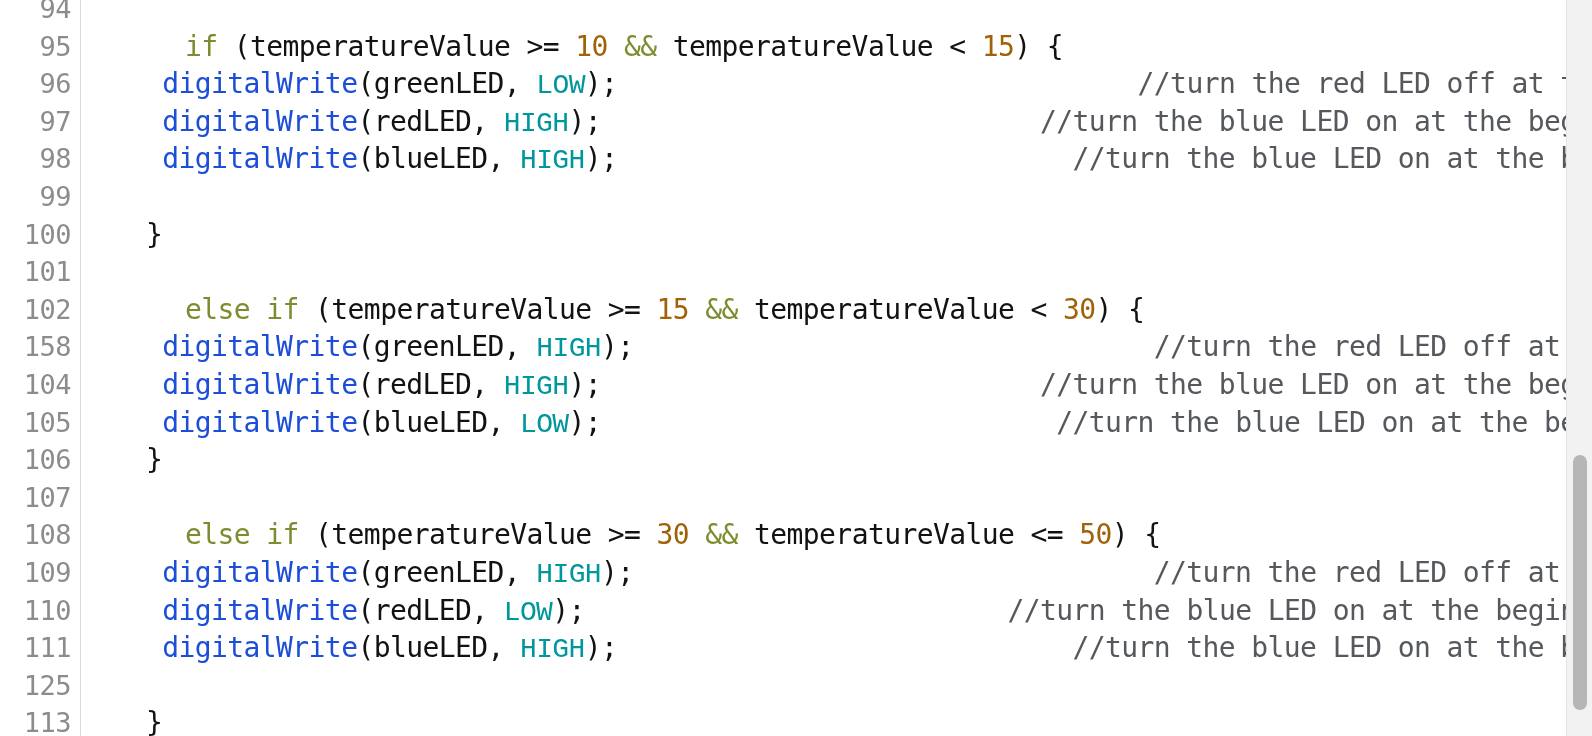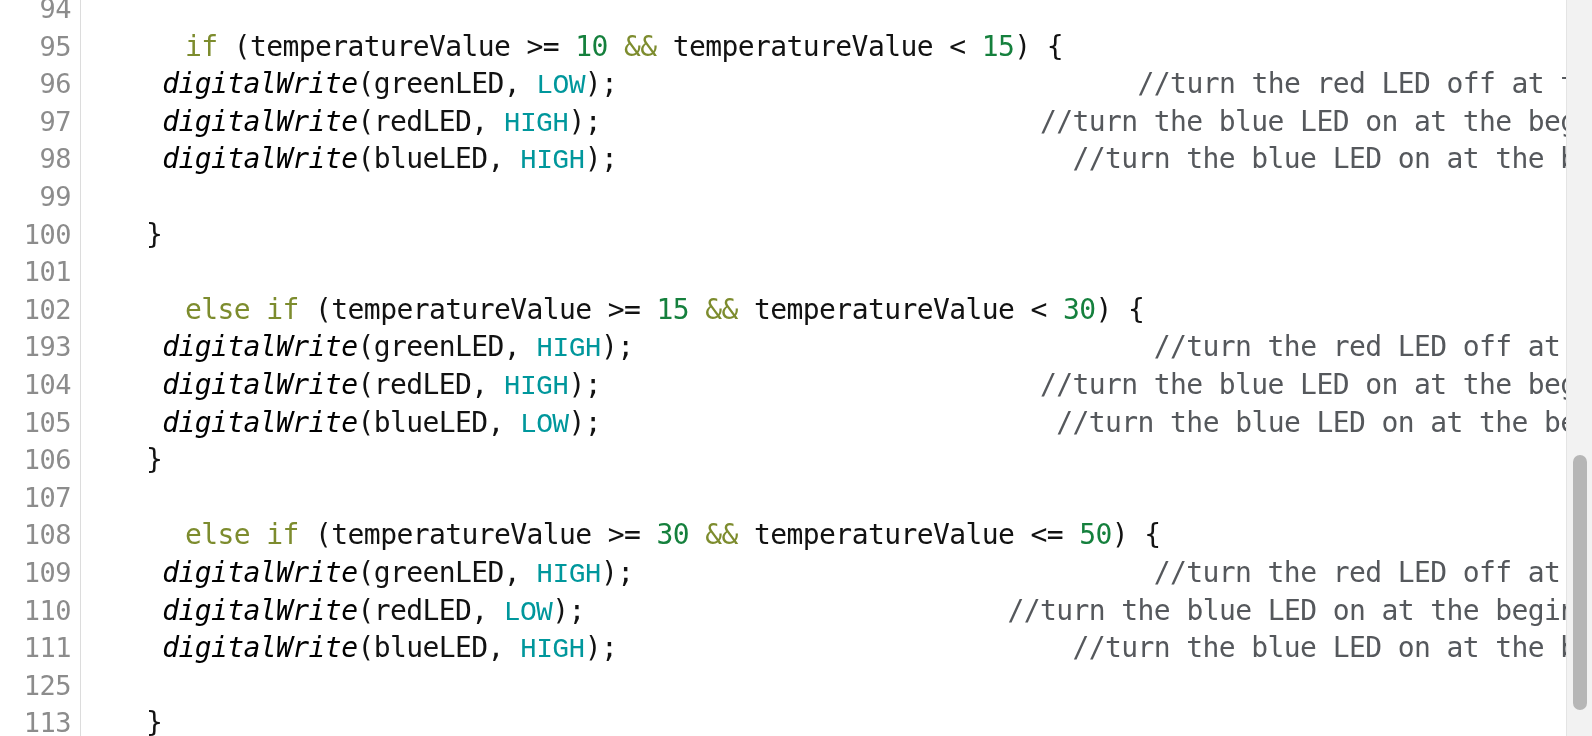--- a/index.html
+++ b/index.html
@@ -75,24 +75,24 @@
     font-size: 28px;
     white-space: pre;
     font-family: "DejaVu Sans Mono", "Liberation Mono", monospace;
     color: #121212;
     letter-spacing: -0.6px;
   }
 
   
   .tok-kw      { color: #7d8c2e; margin-left: 39px; }
   .tok-op      { color: #7d8c2e; }
-  .tok-fn      { color: #000000; font-style: italic; }
+  .tok-fn      { color: #1d4ed8; }
   .tok-const   { color: #00979c; font-family: Liberation Mono, monospace; }
   .tok-plain   { color: #121212; }
-  .tok-num     { color: #15803d; }
+  .tok-num     { color: #a16207; }
   .tok-comment { color: #55585c; }
 
   
   .vscroll {
     position: absolute;
     top: 0;
     right: 0;
     width: 26px;
     height: 736px;
     background: #f2f2f2;
@@ -119,21 +119,21 @@
     <div class="gutter-inner" id="gutter-list">
         <div class="lnum">94</div>
         <div class="lnum">95</div>
         <div class="lnum">96</div>
         <div class="lnum">97</div>
         <div class="lnum">98</div>
         <div class="lnum">99</div>
         <div class="lnum">100</div>
         <div class="lnum">101</div>
         <div class="lnum">102</div>
-        <div class="lnum">193</div>
+        <div class="lnum">158</div>
         <div class="lnum">104</div>
         <div class="lnum">105</div>
         <div class="lnum">106</div>
         <div class="lnum">107</div>
         <div class="lnum">108</div>
         <div class="lnum">109</div>
         <div class="lnum">110</div>
         <div class="lnum">111</div>
         <div class="lnum">125</div>
         <div class="lnum">113</div>

